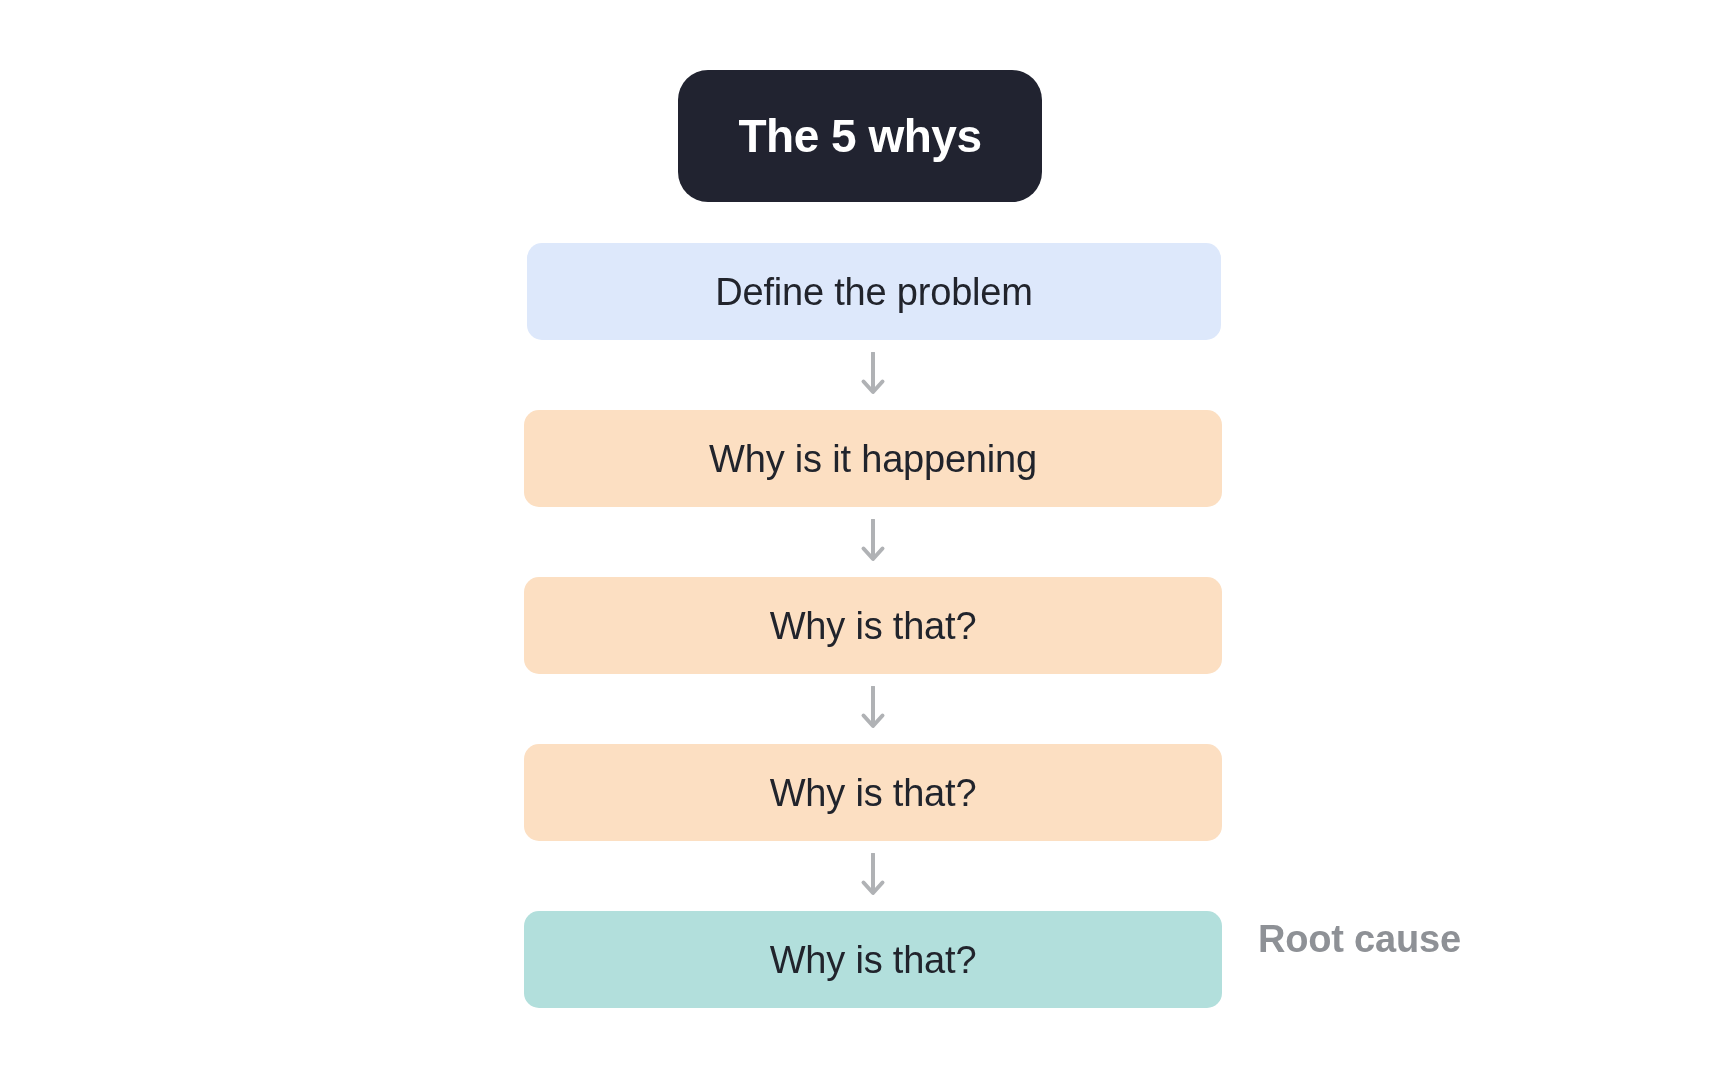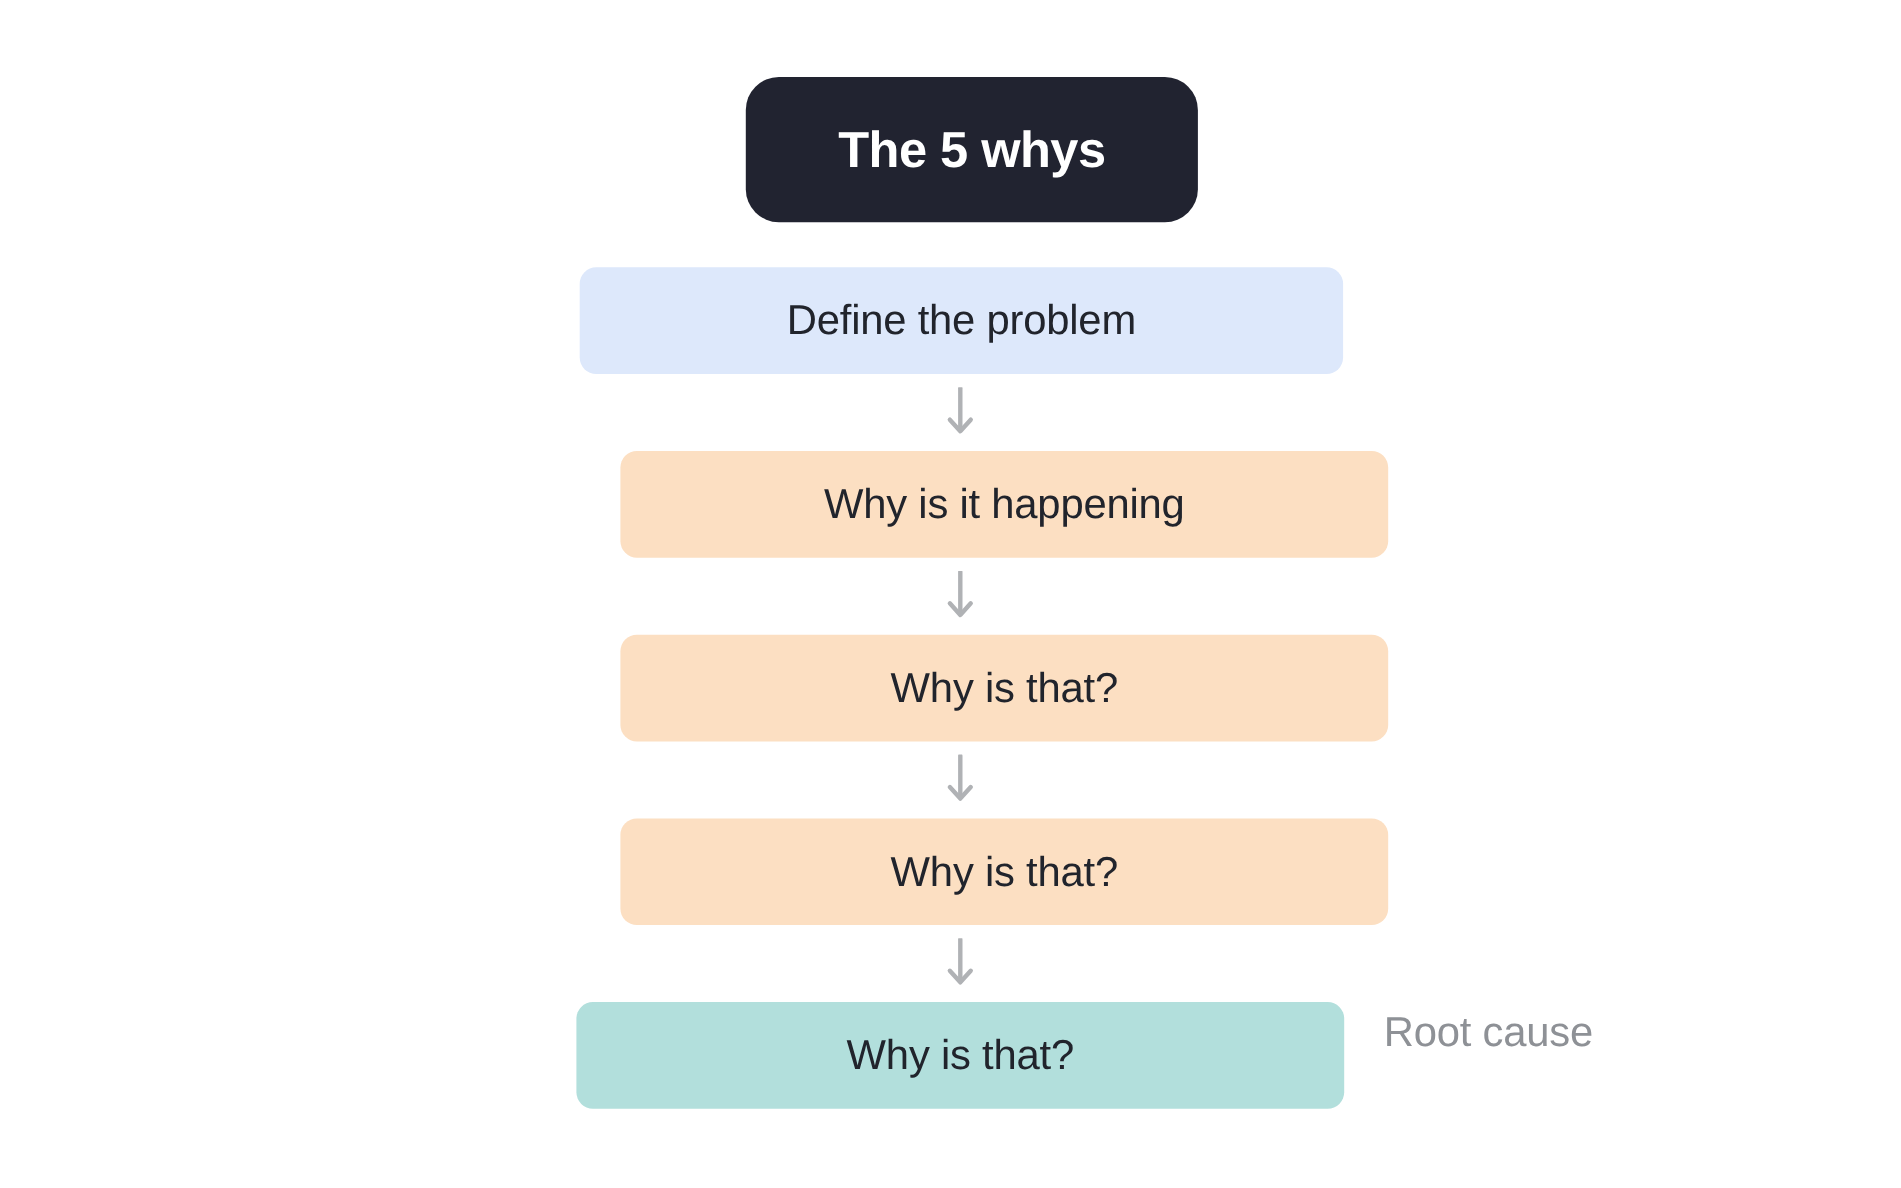--- a/index.html
+++ b/index.html
@@ -21,21 +21,21 @@
     width: 1728px;
     height: 1080px;
     background: #ffffff;
   }
 
   
   .title-pill {
     position: absolute;
     left: 678px;
     top: 70px;
-    width: 411px;
+    width: 364px;
     height: 132px;
     background: #212330;
     border-radius: 30px;
     display: flex;
     align-items: center;
     justify-content: center;
     box-sizing: border-box;
   }
 
   .title-pill-text {
@@ -65,21 +65,21 @@
     width: 698px;
     height: 97px;
     border-radius: 15px;
     display: flex;
     align-items: center;
     justify-content: center;
     box-sizing: border-box;
   }
 
   .step-box.variant-blue   { background: #dde8fb; }
-  .step-box.variant-orange { background: #fcdfc2; margin-left: 40px; }
+  .step-box.variant-orange { background: #fcdfc2; }
   .step-box.variant-teal   { background: #b2dfdc; }
 
   .step-label {
     color: #21242c;
     font-family: Liberation Sans, sans-serif;
     font-size: 38px;
     font-weight: 400;
     line-height: 1;
     letter-spacing: -0.2px;
     white-space: nowrap;
@@ -111,21 +111,21 @@
   }
 
   
   .root-cause-note {
     position: absolute;
     left: 1258px;
     top: 920px;
     color: #8e9196;
     font-family: "Liberation Sans", sans-serif;
     font-size: 38px;
-    font-weight: 400;
+    font-weight: 700;
     line-height: 1;
     letter-spacing: -0.2px;
     white-space: nowrap;
   }
 </style>
 </head>
 <body>
 
 <div id="canvas">
 

